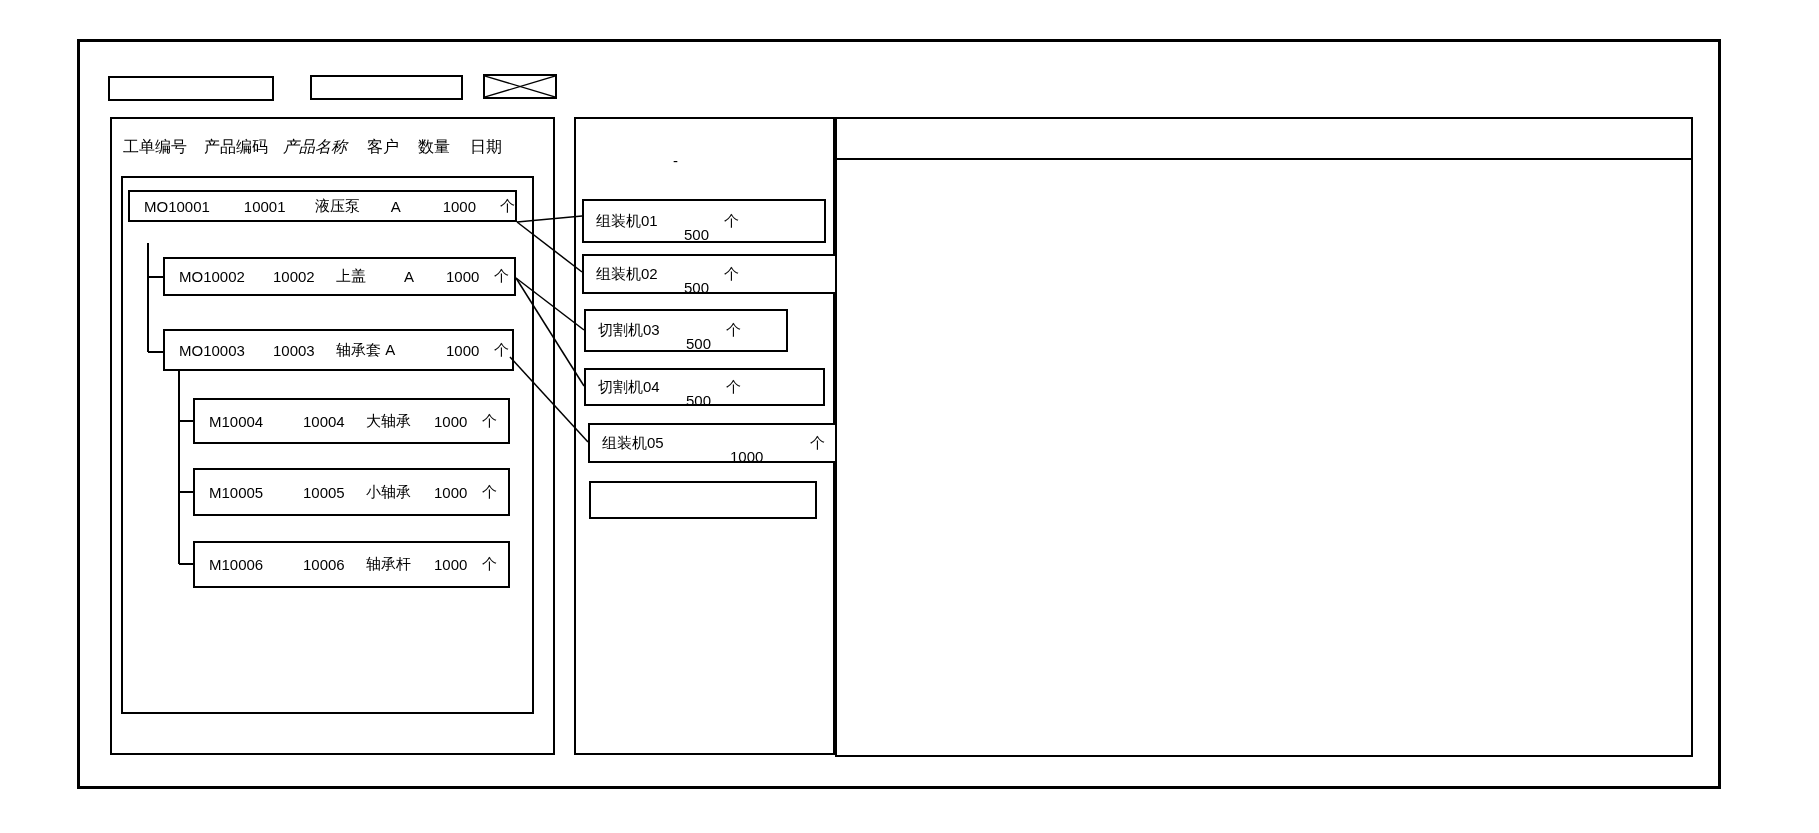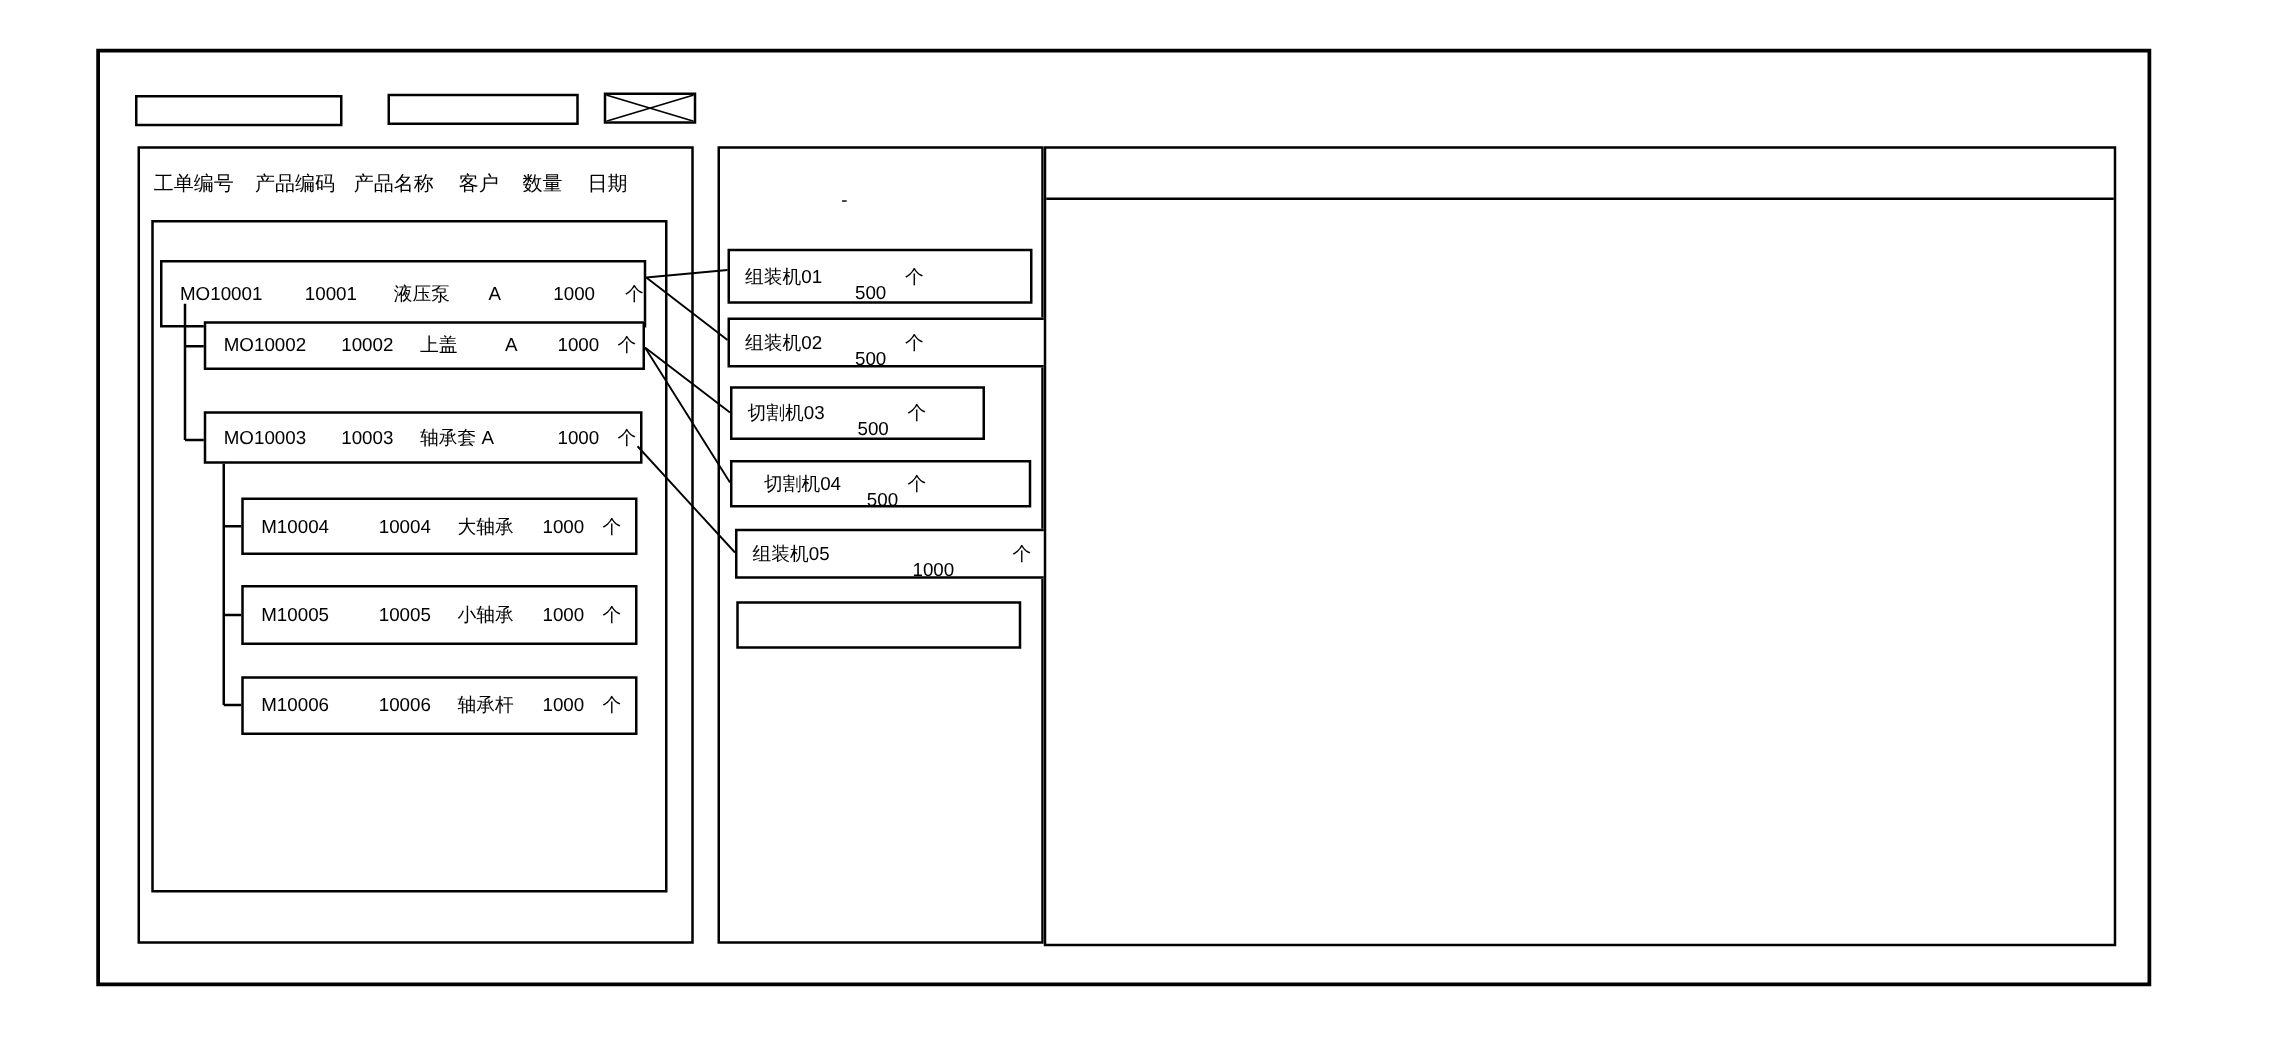--- a/index.html
+++ b/index.html
@@ -28,21 +28,21 @@
   .tree-row .c3{display:inline-block;width:68px;}
   .tree-row .c4{display:inline-block;width:42px;}
   .tree-row .c5{display:inline-block;width:48px;}
   
   .col-header{
     display:flex;align-items:center;font-size:16px;white-space:nowrap;
   }
   .col-header span{display:inline-block;}
   .col-header .h1{width:81px;}
   .col-header .h2{width:79px;}
-  .col-header .h3{width:84px;}
+  .col-header .h3{width:84px;font-style:italic;}
   .col-header .h4{width:51px;}
   .col-header .h5{width:52px;}
   
   .machine-box{
     border:2px solid #000;background:#fff;display:flex;align-items:center;
     padding-left:12px;font-size:15px;white-space:nowrap;
   }
   .machine-box .m1{display:inline-block;width:88px;}
   .machine-box .m2{display:inline-block;width:40px;margin-top:26px;}
   
@@ -72,21 +72,21 @@
     <span class="h1">工单编号</span>
     <span class="h2">产品编码</span>
     <span class="h3">产品名称</span>
     <span class="h4">客户</span>
     <span class="h5">数量</span>
     <span class="h6">日期</span>
   </div>
 
   <div class="abs tree-frame" style="left:121px;top:176px;width:413px;height:538px;"></div>
 
-  <div class="abs tree-row" style="left:128px;top:208px;width:389px;height:54px;gap:13px;">
+  <div class="abs tree-row" style="left:128px;top:190px;width:389px;height:32px;gap:13px;">
     <span class="c1">MO10001</span>
     <span class="c2">10001</span>
     <span class="c3">液压泵</span>
     <span class="c4">A</span>
     <span class="c5">1000</span>
     <span class="c6">个</span>
   </div>
 
   <div class="abs tree-row" style="left:163px;top:257px;width:353px;height:39px;">
     <span class="c1">MO10002</span>
@@ -142,21 +142,21 @@
   <div class="abs machine-box" style="left:582px;top:254px;width:280px;height:40px;">
     <span class="m1">组装机02</span>
     <span class="m2">500</span>
     <span class="m3">个</span>
   </div>
   <div class="abs machine-box" style="left:584px;top:309px;width:204px;height:43px;">
     <span class="m1">切割机03</span>
     <span class="m2">500</span>
     <span class="m3">个</span>
   </div>
-  <div class="abs machine-box" style="left:584px;top:368px;width:241px;height:38px;text-align:center;">
+  <div class="abs machine-box" style="left:584px;top:368px;width:241px;height:38px;">
     <span class="m1">切割机04</span>
     <span class="m2">500</span>
     <span class="m3">个</span>
   </div>
   <div class="abs machine-box" style="left:588px;top:423px;width:272px;height:40px;gap:40px;">
     <span class="m1">组装机05</span>
     <span class="m2">1000</span>
     <span class="m3">个</span>
   </div>
   <div class="abs machine-box" style="left:589px;top:481px;width:228px;height:38px;">

